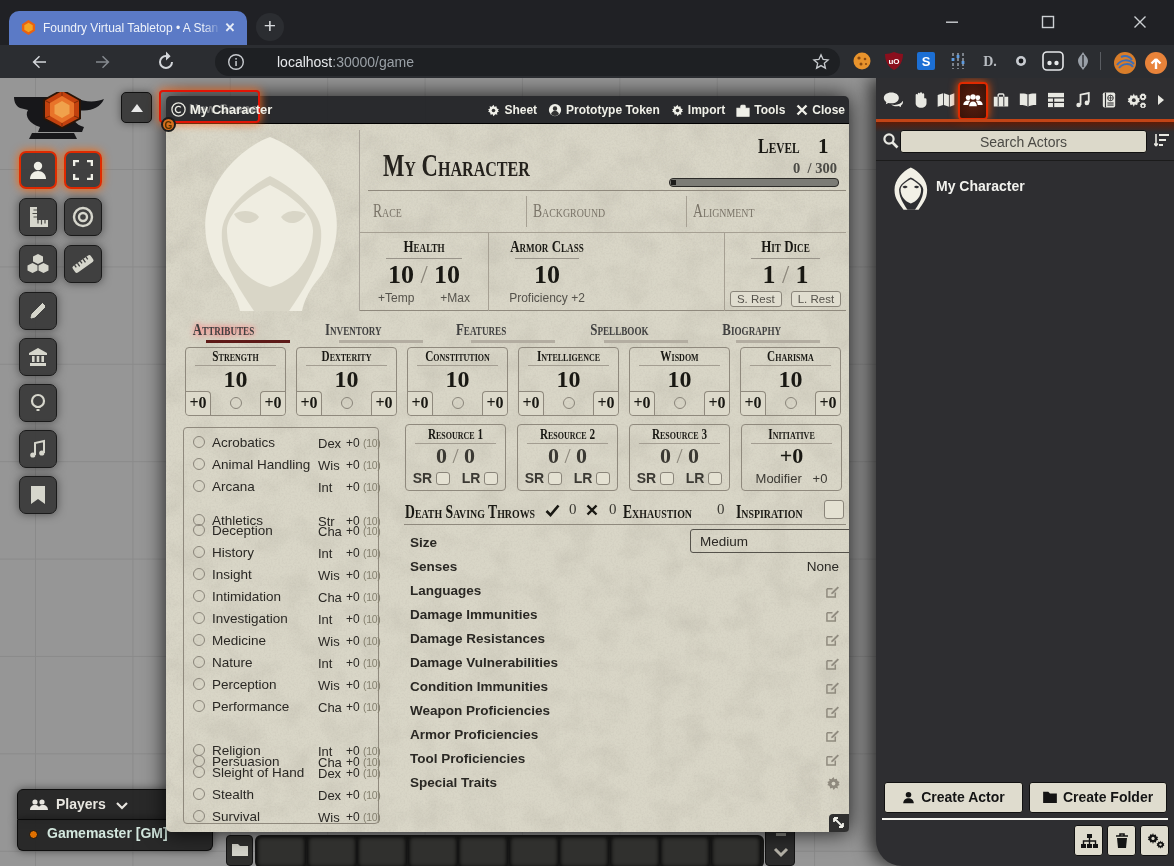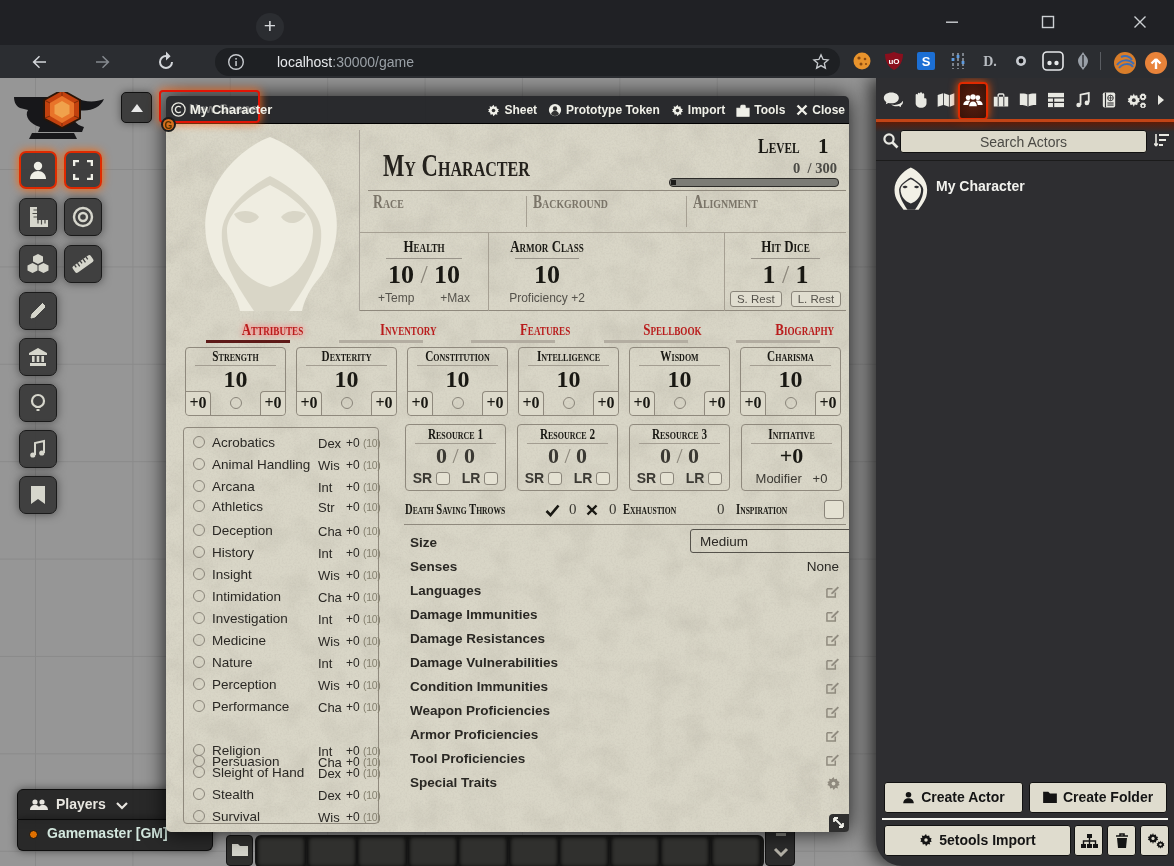--- a/index.html
+++ b/index.html
@@ -55,33 +55,33 @@
 #charname { position:absolute; left:217px; top:24px; font-family:"Liberation Serif",serif; font-weight:bold; font-variant:small-caps; font-size:31px; color:#24211c; transform:scaleX(.73); transform-origin:left; white-space:nowrap; }
 #lvl { position:absolute; left:592px; top:10px; font-family:"Liberation Serif",serif; font-weight:bold; font-variant:small-caps; font-size:21px; }
 #lvl b { position:absolute; left:60px; font-size:21px; }
 #xps { position:absolute; right:12px; top:36px; font-size:14.5px; color:#4b4a45; font-family:"Liberation Serif",serif; font-weight:bold; }
 #xpbar { position:absolute; left:503px; top:54px; width:170px; height:9px; background:#7c7c76; border:1px solid #2c2b28; border-radius:4px; }
 #xpbar i { position:absolute; left:1px; top:1px; width:5px; height:5px; background:#1c1c1a; }
 #nameline { position:absolute; left:202px; top:66px; width:478px; height:1px; background:#8f897d; }
 .cx { display:inline-block; transform:scaleX(.76); transform-origin:center; }
 .cl { display:inline-block; transform:scaleX(.76); transform-origin:left; white-space:nowrap; }
 
-.hcell { position:absolute; top:68px; font-family:"Liberation Serif",serif; font-weight:bold; font-variant:small-caps; font-size:18px; color:#7a7468; }
+.hcell { position:absolute; top:77px; font-family:"Liberation Serif",serif; font-weight:normal; font-variant:small-caps; font-size:18px; color:#7a7468; }
 .vline { position:absolute; background:#a6a093; width:1px; }
 
 #stats { position:absolute; left:194px; top:108px; width:486px; height:79px; border-top:1px solid #a6a093; border-bottom:1px solid #8f897d; }
 .scol { position:absolute; top:108px; height:79px; text-align:center; }
 .scol.bl { border-left:1px solid #a6a093; }
 .scol .h { font-family:"Liberation Serif",serif; font-weight:bold; font-variant:small-caps; font-size:17px; margin-top:5px; transform:scaleX(.76); }
 .scol .hl { height:1px; background:#99948a; margin:1px 26px 0; }
 .scol .v { font-family:"Liberation Serif",serif; font-weight:bold; font-size:26px; line-height:30px; margin-top:1px; }
 .scol .v .sep { color:#8a857a; font-weight:normal; }
 .scol .sub { font-size:12px; color:#55524b; margin-top:1px; }
 .rbtn { display:inline-block; border:1px solid #8a857a; border-radius:3px; background:#e0ddcf; padding:1px 6px; font-size:11.5px; }
-.stab { position:absolute; top:196px; width:130px; text-align:right; font-family:"Liberation Serif",serif; font-weight:bold; font-variant:small-caps; font-size:17px; color:#b91c1c; }
+.stab { position:absolute; top:196px; width:130px; text-align:left; font-family:"Liberation Serif",serif; font-weight:bold; font-variant:small-caps; font-size:17px; color:#404040; }
 .stab .u { height:3px; background:#b3ada1; margin:0 23px 0; }
 .stab.act { text-shadow:0 0 9px #ff6f6f,0 0 5px #ff9f9f; }
 .stab.act .u { background:#5d1a18; }
 
 .abil { position:absolute; top:223px; width:101px; height:69px; border:1px solid #8f897d; border-radius:4px; text-align:center; }
 .abil .h { font-family:"Liberation Serif",serif; font-weight:bold; font-variant:small-caps; font-size:14px; margin-top:1px; transform:scaleX(.8); }
 .abil .hl { height:1px; background:#a39d91; margin:0 9px 0; }
 .abil .v { font-family:"Liberation Serif",serif; font-weight:bold; font-size:24px; line-height:26px; }
 .abil .m { position:absolute; bottom:0; width:25px; height:24px; border:1px solid #8f897d; background:#dcd9ca; font-family:"Liberation Serif",serif; font-weight:bold; font-size:16px; line-height:22px; }
 .abil .m.l { left:0; border-left:none; border-bottom:none; border-radius:0 4px 0 4px; }
@@ -98,21 +98,21 @@
 
 .res { position:absolute; top:300px; width:101px; height:67px; border:1px solid #8f897d; border-radius:4px; text-align:center; }
 .res .h { font-family:"Liberation Serif",serif; font-weight:bold; font-variant:small-caps; font-size:14px; margin-top:2px; transform:scaleX(.8); }
 .res .hl { height:1px; background:#a39d91; margin:0 9px 0; }
 .res .v { font-family:"Liberation Serif",serif; font-weight:bold; font-size:22px; line-height:24px; color:#3b3933; }
 .res .v .sep { color:#8a857a; font-weight:normal; }
 .res .foot { position:absolute; bottom:4px; width:100%; font-size:14px; font-weight:bold; color:#3b3933; }
 .cbx { display:inline-block; width:14px; height:13px; border:1px solid #8a857a; border-radius:3px; background:#e4e1d2; vertical-align:-2px; }
 
 #death { position:absolute; left:239px; top:375px; width:444px; height:22px; font-family:"Liberation Serif",serif; }
-#death .lbl { font-weight:bold; font-variant:small-caps; font-size:14px; }
+#death .lbl { font-weight:bold; font-variant:small-caps; font-size:18px; }
 #deathline { position:absolute; left:238px; top:400px; width:442px; height:1px; background:#8f897d; }
 
 .trait { position:absolute; left:244px; font-size:13.5px; font-weight:bold; color:#2a2824; }
 .tval { position:absolute; font-size:13.5px; color:#2a2824; }
 .eicon { position:absolute; left:660px; width:13px; height:13px; }
 #sizesel { position:absolute; left:524px; top:405px; width:180px; height:24px; border:1px solid #55524b; border-radius:3px; font-size:13.5px; color:#2a2824; }
 #sizesel .tx { position:absolute; left:9px; top:4px; }
 #sizesel .ar { position:absolute; right:8px; top:9px; border-left:5px solid transparent; border-right:5px solid transparent; border-top:6px solid #2a2824; }
 
 #rsz { position:absolute; right:0px; bottom:0px; width:20px; height:18px; background:#2f2f2f; border-radius:4px 0 4px 0; }
@@ -141,20 +141,28 @@
 #actor { position:absolute; left:0; top:83px; width:298px; height:52px; }
 #actor .nm { position:absolute; left:60px; top:17px; color:#f2f2ee; font-size:14px; font-weight:bold; }
 .sbbtn { position:absolute; height:31px; background:#dfdcce; border:1px solid #111; border-radius:3px; color:#141414; font-size:14px; font-weight:bold; text-align:center; }
 #swline { position:absolute; left:6px; top:740px; width:286px; height:2px; background:#f5f5f0; }
 </style>
 </head>
 <body>
 <div id="app">
 
   <div id="tabbar">
+    <div id="tab">
+      <svg class="fav" viewBox="0 0 16 16">
+          <polygon points="8,0 15,4.5 15,11.5 8,16 1,11.5 1,4.5" fill="#e86212"></polygon>
+          <polygon points="8,3 12.5,5.6 12.5,10.4 8,13 3.5,10.4 3.5,5.6" fill="#f5a623"></polygon>
+        </svg>
+      <span class="tt">Foundry Virtual Tabletop • A Stan</span>
+      <span class="tx">✕</span>
+    </div>
     <div id="newtab">+</div>
     <svg class="winctl" style="right:214px" viewBox="0 0 16 16">
         <rect x="2" y="7.5" width="12" height="1.4" fill="#cdd0d4"></rect>
       </svg>
     <svg class="winctl" style="right:118px" viewBox="0 0 16 16">
         <rect x="2.5" y="2.5" width="11" height="11" fill="none" stroke="#cdd0d4" stroke-width="1.4"></rect>
       </svg>
     <svg class="winctl" style="right:26px" viewBox="0 0 16 16">
         <path d="M2.5 2.5 L13.5 13.5 M13.5 2.5 L2.5 13.5" stroke="#cdd0d4" stroke-width="1.4"></path>
       </svg>
@@ -489,21 +497,21 @@
               <span class="pl">+0</span>
               <span class="ps">(10)</span>
             </div>
             <div class="sk" style="top: 48px;">
               <span class="cir"></span>
               <span class="nm">Arcana</span>
               <span class="ab">Int</span>
               <span class="pl">+0</span>
               <span class="ps">(10)</span>
             </div>
-            <div class="sk" style="top: 68px;">
+            <div class="sk" style="top: 82px;">
               <span class="cir"></span>
               <span class="nm">Athletics</span>
               <span class="ab">Str</span>
               <span class="pl">+0</span>
               <span class="ps">(10)</span>
             </div>
             <div class="sk" style="top: 92px;">
               <span class="cir"></span>
               <span class="nm">Deception</span>
               <span class="ab">Cha</span>
@@ -817,24 +825,20 @@
         <div class="nm">My Character</div>
       </div>
       <div class="sbbtn" style="left:8px; top:704px; width:139px; line-height:29px"><svg style="vertical-align:-2px;margin-right:6px" width="13" height="13" viewBox="0 0 16 16">
             <circle cx="8" cy="4.5" r="3.4" fill="#141414"></circle>
             <path d="M1.5 15 c0-4 3-6.2 6.5-6.2 s6.5 2.2 6.5 6.2 Z" fill="#141414"></path>
           </svg>Create Actor</div>
       <div class="sbbtn" style="left:153px; top:704px; width:138px; line-height:29px"><svg style="vertical-align:-1px;margin-right:6px" width="14" height="12" viewBox="0 0 16 14">
             <path d="M0 1 h6 l2 2 h8 v11 H0 Z" fill="#141414"></path>
           </svg>Create Folder</div>
       <div id="swline"></div>
-      <div class="sbbtn" style="left:8px; top:747px; width:187px; line-height:29px"><svg style="vertical-align:-2px;margin-right:6px" width="14" height="14" viewBox="0 0 16 16">
-            <path d="M8 1 l1 2.4 2.6-.6 .6 2.6 L14.6 6.4 13.4 8 l1.2 1.6 -2.4 1 .6 2.6 -2.6-.6 L8 15 7 12.6 4.4 13.2 3.8 10.6 1.4 9.6 2.6 8 1.4 6.4 3.8 5.4 3.2 2.8 5.8 3.4 Z" fill="#141414"></path>
-            <circle cx="8" cy="8" r="2" fill="#dfdcce"></circle>
-          </svg>5etools Import</div>
       <div class="sbbtn" style="left:198px; top:747px; width:29px">
           <svg style="position:absolute;left:6px;top:7px" width="17" height="16" viewBox="0 0 17 16">
             <rect x="6" y="1" width="5" height="4" fill="#141414"></rect>
             <rect x="0" y="11" width="5" height="4" fill="#141414"></rect>
             <rect x="6" y="11" width="5" height="4" fill="#141414"></rect>
             <rect x="12" y="11" width="5" height="4" fill="#141414"></rect>
             <path d="M8.5 5 v3 M2.5 11 v-3 h12 v3 M8.5 8 v3" stroke="#141414" stroke-width="1.4" fill="none"></path>
           </svg>
         </div>
       <div class="sbbtn" style="left:231px; top:747px; width:29px">

